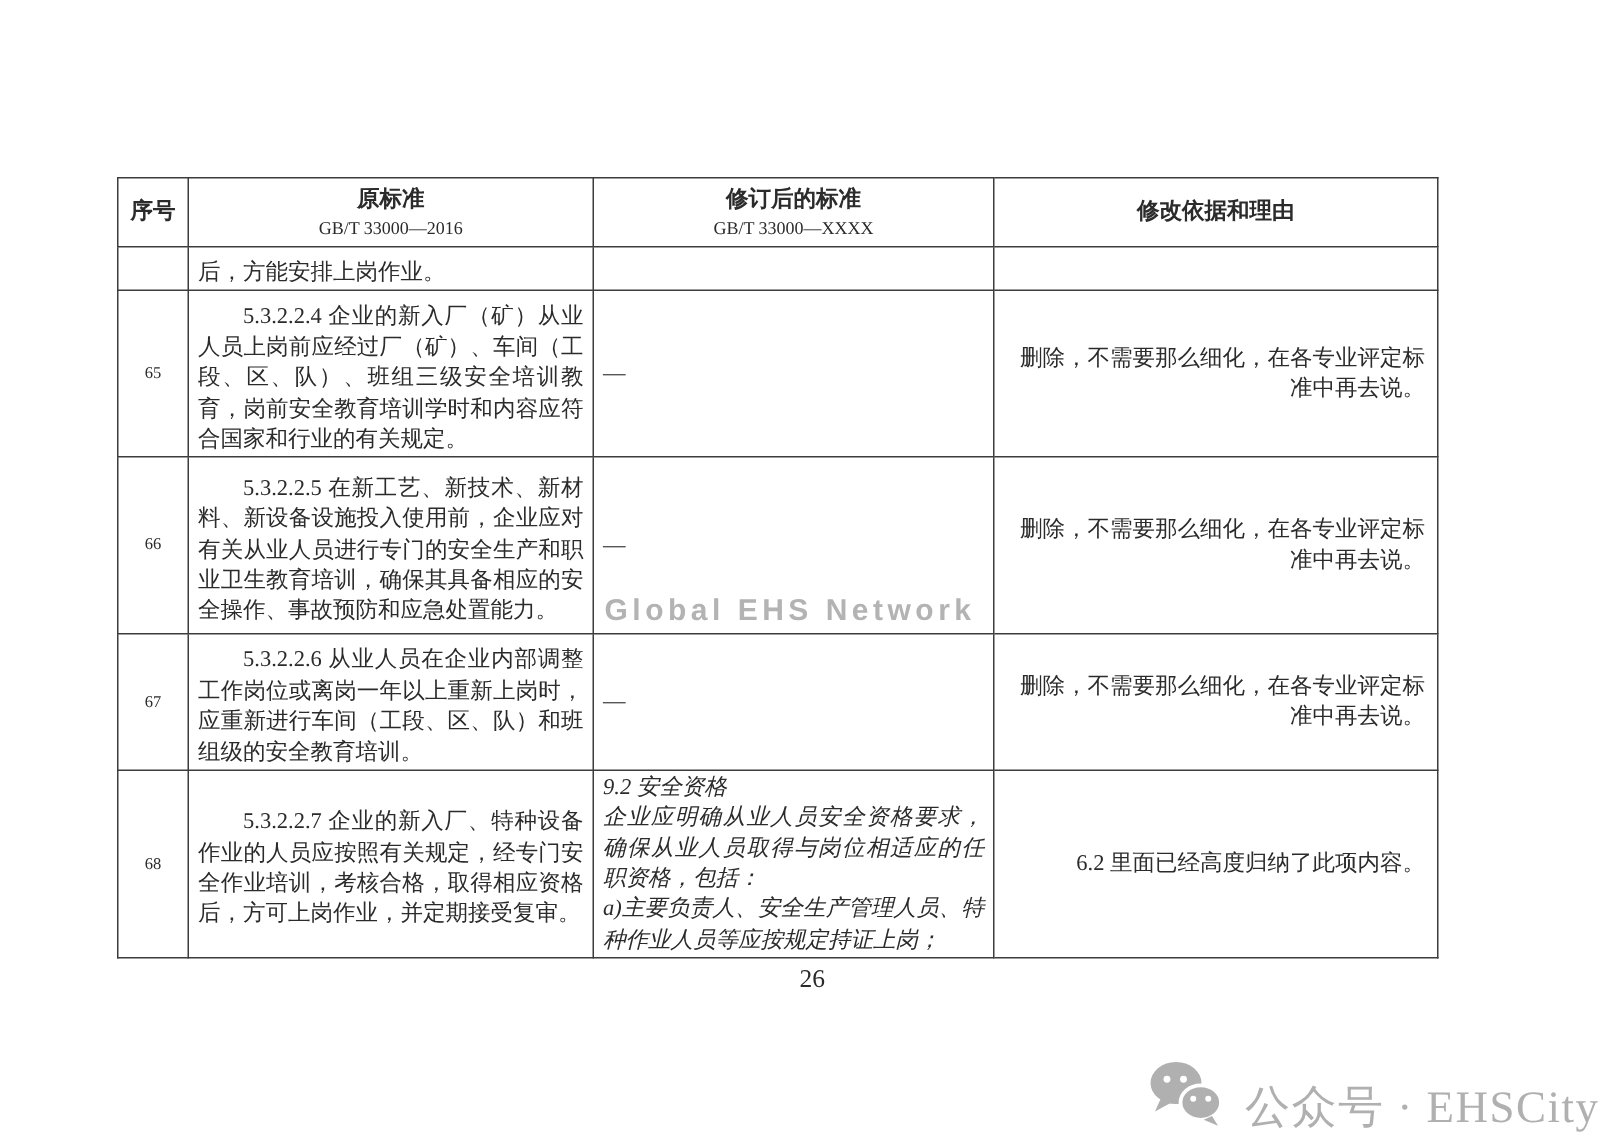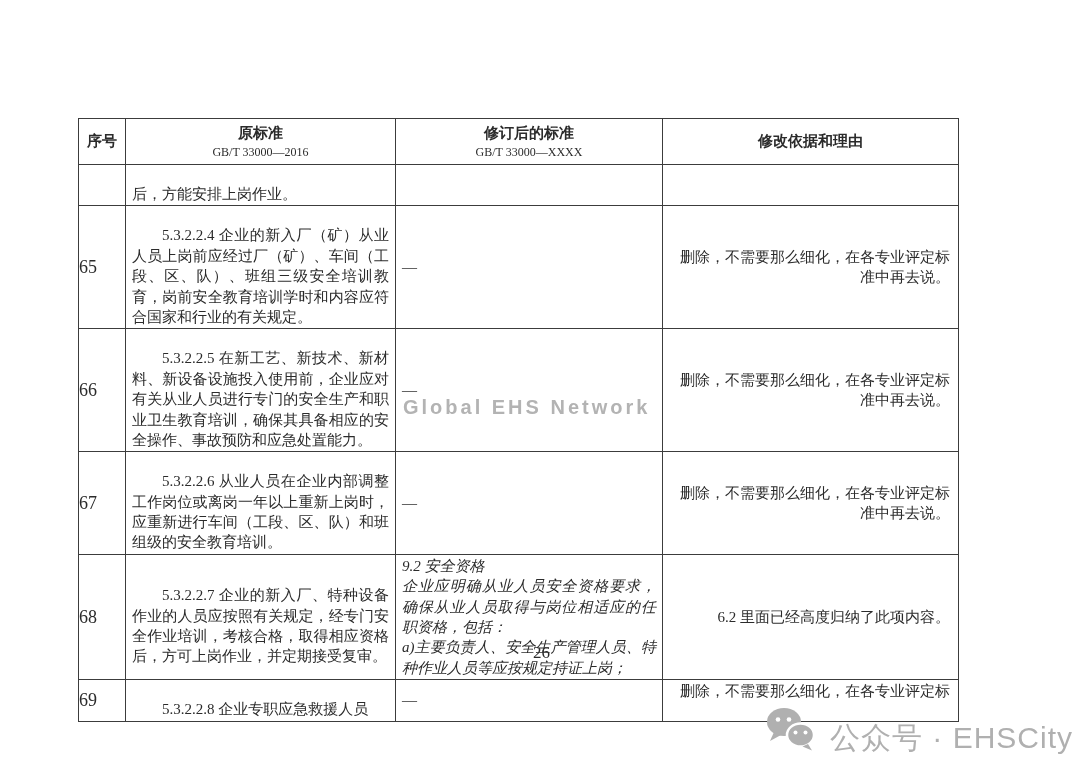--- a/index.html
+++ b/index.html
@@ -38,24 +38,24 @@
     font-family: "Liberation Sans", "DejaVu Sans", sans-serif;
     font-weight: 700;
     font-size: 15px;
   }
   .hdr-sub {
     font-family: "Liberation Serif", "DejaVu Serif", serif;
     font-weight: 400;
     font-size: 12px;
     margin-top: 1px;
   }
-  .cell-id { font-size: 18px; }
+  .cell-id { text-align: center; font-size: 11px; }
   .cell-orig {
     text-align: justify;
-    padding: 19px 6px 1px 6px;
+    padding: 7px 6px 1px 6px;
   }
   .cell-orig .indent { text-indent: 2em; }
   .cell-rev {
     vertical-align: middle;
     padding: 1px 6px;
     text-align: left;
   }
   .cell-rev.top { vertical-align: top; }
   .cell-rev .multi { white-space: pre-line; text-align: justify; font-style: italic; }
   .cell-reas {
@@ -113,21 +113,21 @@
   .footer-brand {
     position: absolute;
     left: 766px;
     top: 698px;
     display: flex;
     align-items: center;
     color: #b0b0b0;
   }
   .wechat-icon { width: 50px; height: 44px; margin-right: 14px; }
   .footer-label {
-    font-family: Liberation Sans, sans-serif;
+    font-family: Liberation Serif, serif;
     font-size: 30px;
     font-weight: 400;
     letter-spacing: 1px;
     color: #b0b0b0;
     white-space: nowrap;
     margin-top: 20px;
   }
 </style>
 </head>
 <body>
@@ -196,28 +196,20 @@
         <div class="indent">5.3.2.2.7 企业的新入厂、特种设备作业的人员应按照有关规定，经专门安全作业培训，考核合格，取得相应资格后，方可上岗作业，并定期接受复审。</div>
       </td>
       <td class="cell-rev top">
         <div class="multi">9.2 安全资格
 企业应明确从业人员安全资格要求，确保从业人员取得与岗位相适应的任职资格，包括：
 a)主要负责人、安全生产管理人员、特种作业人员等应按规定持证上岗；</div>
       </td>
       <td class="cell-reas">6.2 里面已经高度归纳了此项内容。</td>
     </tr>
 
-    <tr class="r-69">
-      <td class="cell-id">69</td>
-      <td class="cell-orig">
-        <div class="indent">5.3.2.2.8 企业专职应急救援人员</div>
-      </td>
-      <td class="cell-rev">—</td>
-      <td class="cell-reas top">删除，不需要那么细化，在各专业评定标</td>
-    </tr>
   </tbody>
     </table>
 
   <div class="wm-sub">Global EHS Network</div>
 
   <div class="page-num">26</div>
 
   <div class="footer-brand">
     <svg class="wechat-icon" viewBox="0 0 50 44" xmlns="http://www.w3.org/2000/svg">
 

